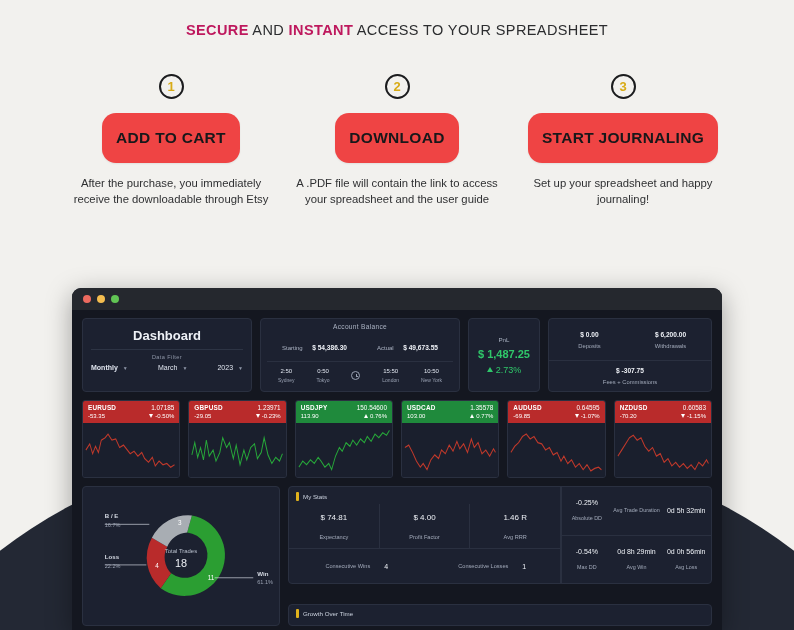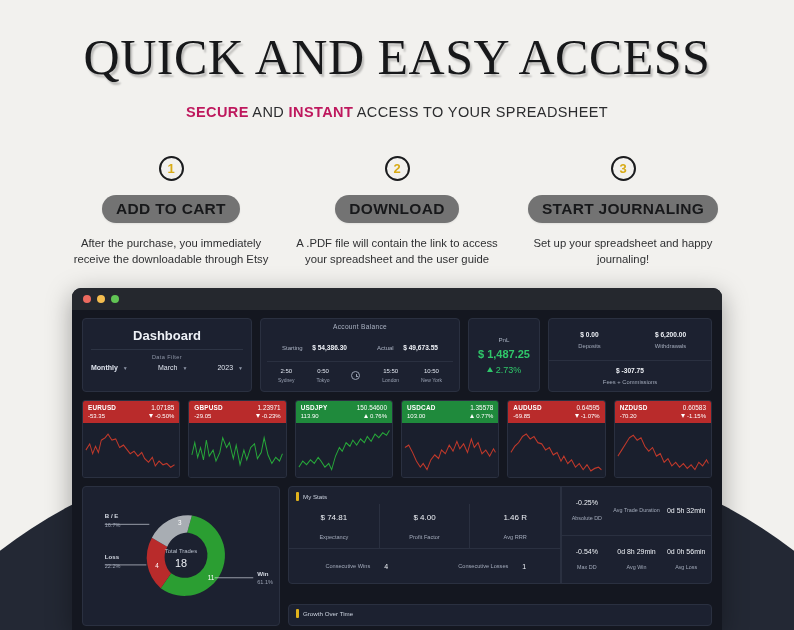--- a/index.html
+++ b/index.html
@@ -49,23 +49,23 @@
     margin: 0 auto;
     display: flex; align-items: center; justify-content: center;
     font-size: 13px; font-weight: 700;
     color: #d8ab16;
     background: #f2f1ee;
   }
 
   .step-pill {
     display: inline-block;
     margin-top: 14px;
-    background: #737373;
+    background: #ef4444;
     border-radius: 14px;
-    padding: 5px 14px;
+    padding: 16px 14px;
     font-size: 15.5px;
     font-weight: 700;
     letter-spacing: 0.3px;
     color: #17181a;
     box-shadow: 0 1px 2px rgba(0,0,0,0.07);
   }
 
   .step-desc {
     margin-top: 12px;
     font-size: 11.3px;
@@ -215,21 +215,20 @@
   .dd-v { font-size: 7px; color: #eef1f6; }
   .dd-l { font-size: 5.4px; color: #a2aaba; text-align: center; line-height: 1.25; }
 
   .growth { margin-top: 8px; }
   .growth-hdr { display: flex; align-items: center; gap: 4px; padding: 4px 7px; }
 </style>
 </head>
 <body>
 
 <div class="hero">
-  <div class="hero-title">QUICK AND EASY ACCESS</div>
 
   <div class="hero-sub">
     <b>SECURE</b><span> AND </span><b>INSTANT</b><span> ACCESS TO YOUR SPREADSHEET</span>
   </div>
 
   <div class="steps">
     <div class="step">
       <div class="step-num">1</div>
       <div class="step-pill">ADD TO CART</div>
       <div class="step-desc">After the purchase, you immediately receive the downloadable through Etsy</div>

